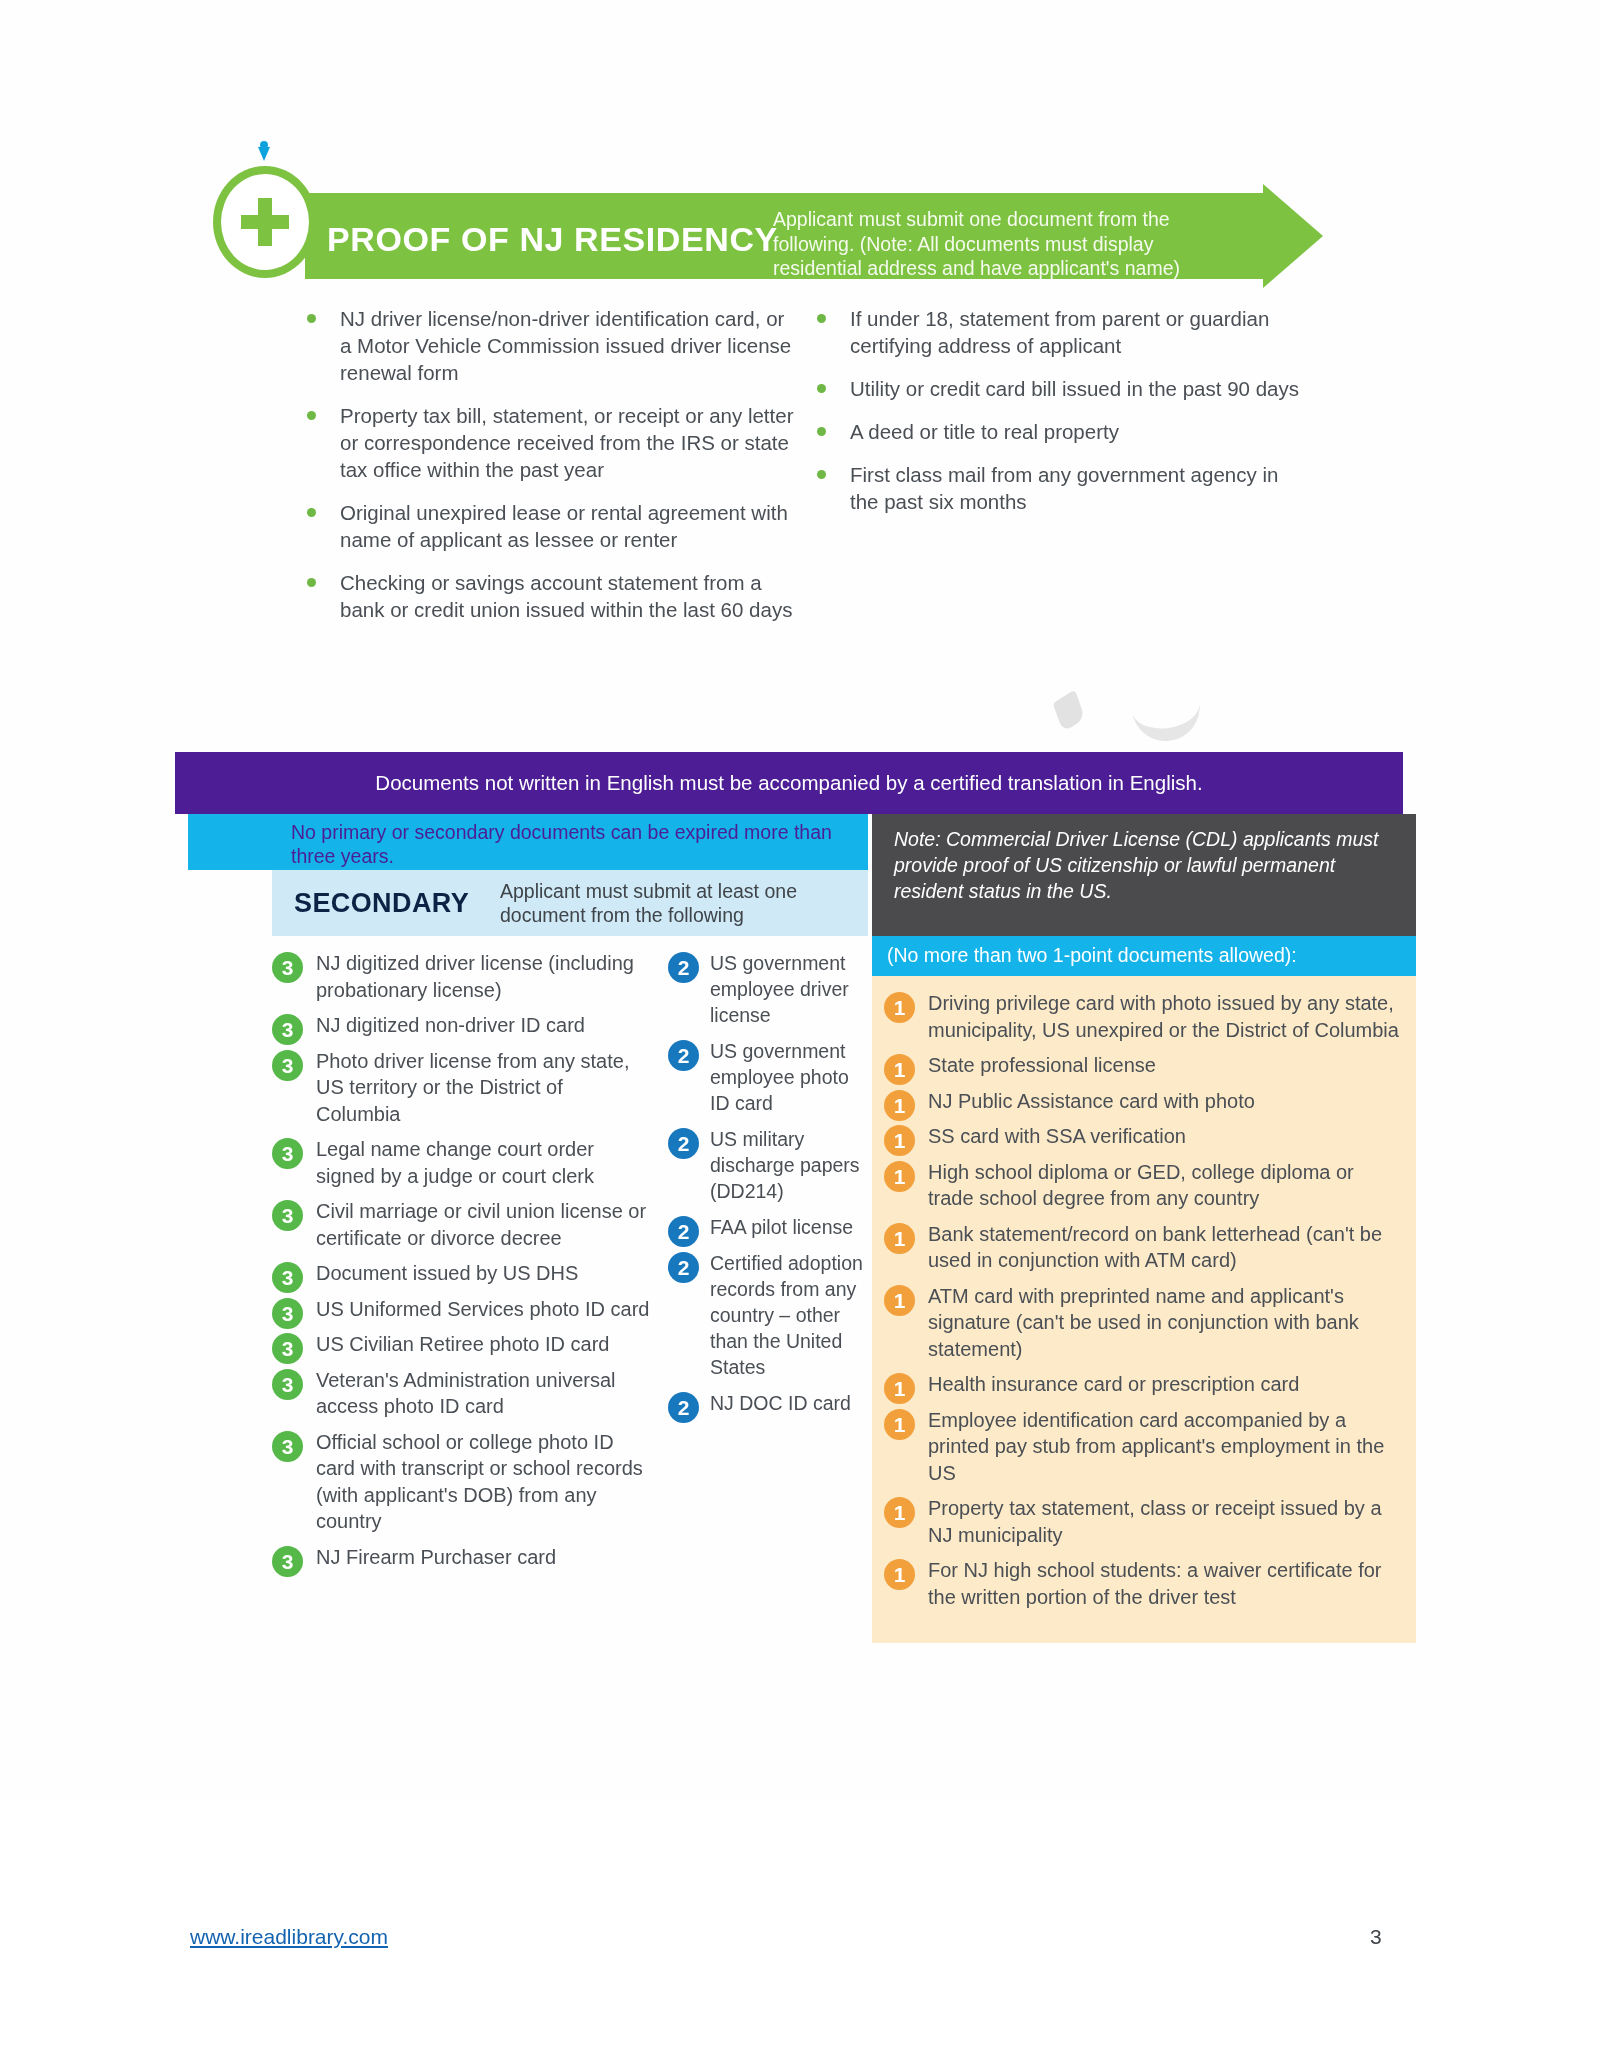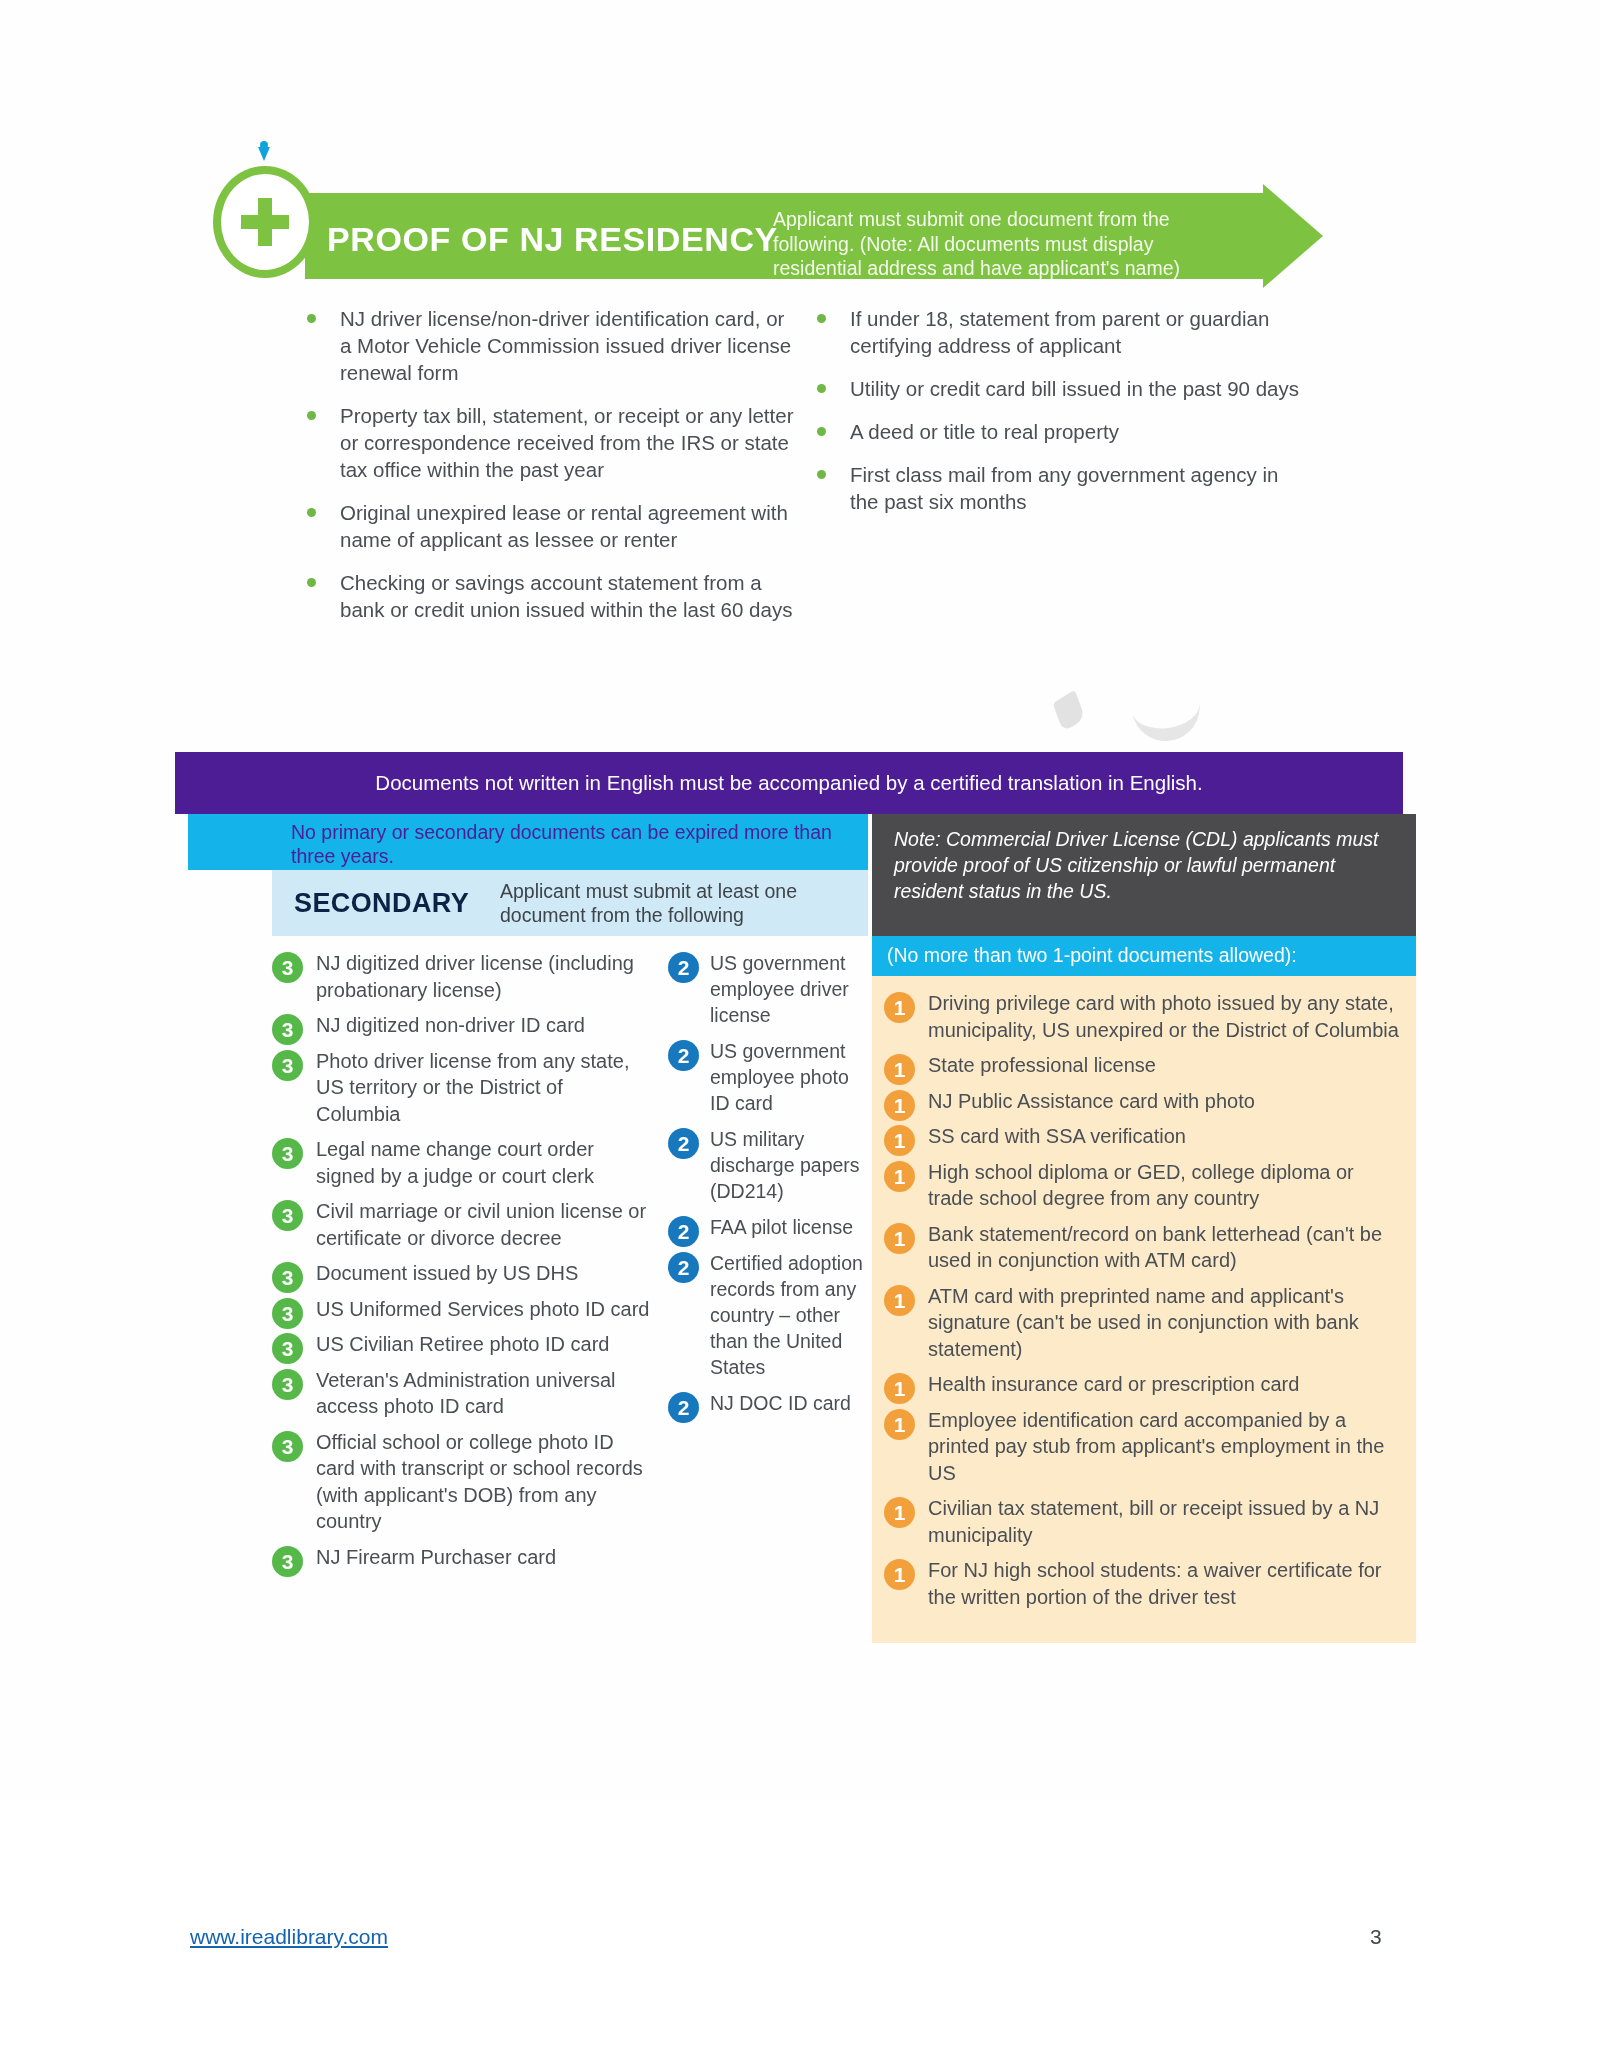--- a/index.html
+++ b/index.html
@@ -416,21 +416,21 @@
     <div class="orange-list" id="one-point-list">
         <div class="pt-item"><span class="badge o">1</span><span>Driving privilege card with photo issued by any state, municipality, US unexpired or the District of Columbia</span></div>
         <div class="pt-item"><span class="badge o">1</span><span>State professional license</span></div>
         <div class="pt-item"><span class="badge o">1</span><span>NJ Public Assistance card with photo</span></div>
         <div class="pt-item"><span class="badge o">1</span><span>SS card with SSA verification</span></div>
         <div class="pt-item"><span class="badge o">1</span><span>High school diploma or GED, college diploma or trade school degree from any country</span></div>
         <div class="pt-item"><span class="badge o">1</span><span>Bank statement/record on bank letterhead (can't be used in conjunction with ATM card)</span></div>
         <div class="pt-item"><span class="badge o">1</span><span>ATM card with preprinted name and applicant's signature (can't be used in conjunction with bank statement)</span></div>
         <div class="pt-item"><span class="badge o">1</span><span>Health insurance card or prescription card</span></div>
         <div class="pt-item"><span class="badge o">1</span><span>Employee identification card accompanied by a printed pay stub from applicant's employment in the US</span></div>
-        <div class="pt-item"><span class="badge o">1</span><span>Civilian tax statement, bill or receipt issued by a NJ municipality</span></div>
+        <div class="pt-item"><span class="badge o">1</span><span>Property tax statement, class or receipt issued by a NJ municipality</span></div>
         <div class="pt-item"><span class="badge o">1</span><span>For NJ high school students: a waiver certificate for the written portion of the driver test</span></div>
       </div>
   </div>
 
   <div class="sec3-list" id="three-point-list">
       <div class="pt-item"><span class="badge g">3</span><span>NJ digitized driver license (including probationary license)</span></div>
       <div class="pt-item"><span class="badge g">3</span><span>NJ digitized non-driver ID card</span></div>
       <div class="pt-item"><span class="badge g">3</span><span>Photo driver license from any state, US territory or the District of Columbia</span></div>
       <div class="pt-item"><span class="badge g">3</span><span>Legal name change court order signed by a judge or court clerk</span></div>
       <div class="pt-item"><span class="badge g">3</span><span>Civil marriage or civil union license or certificate or divorce decree</span></div>

